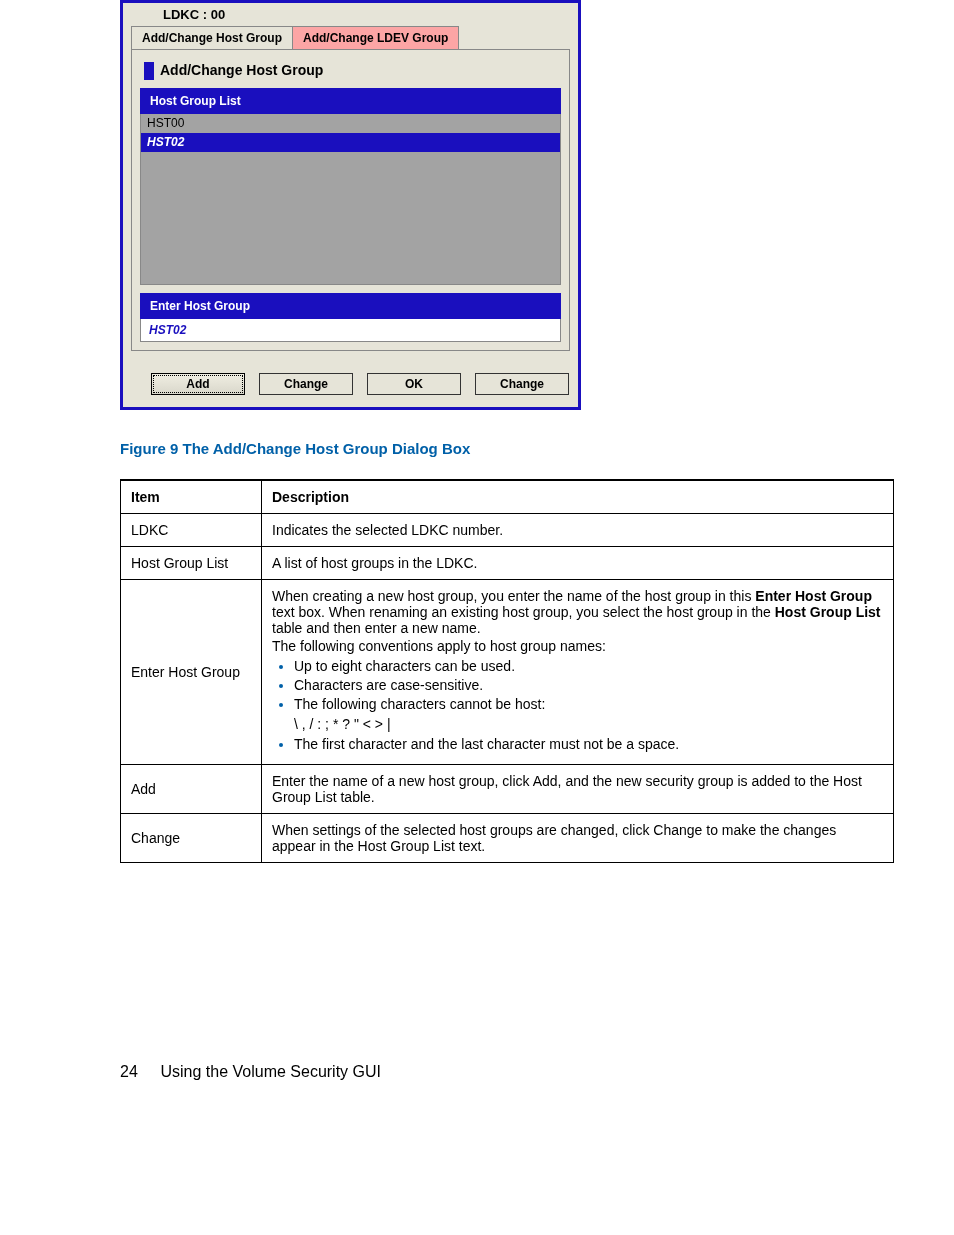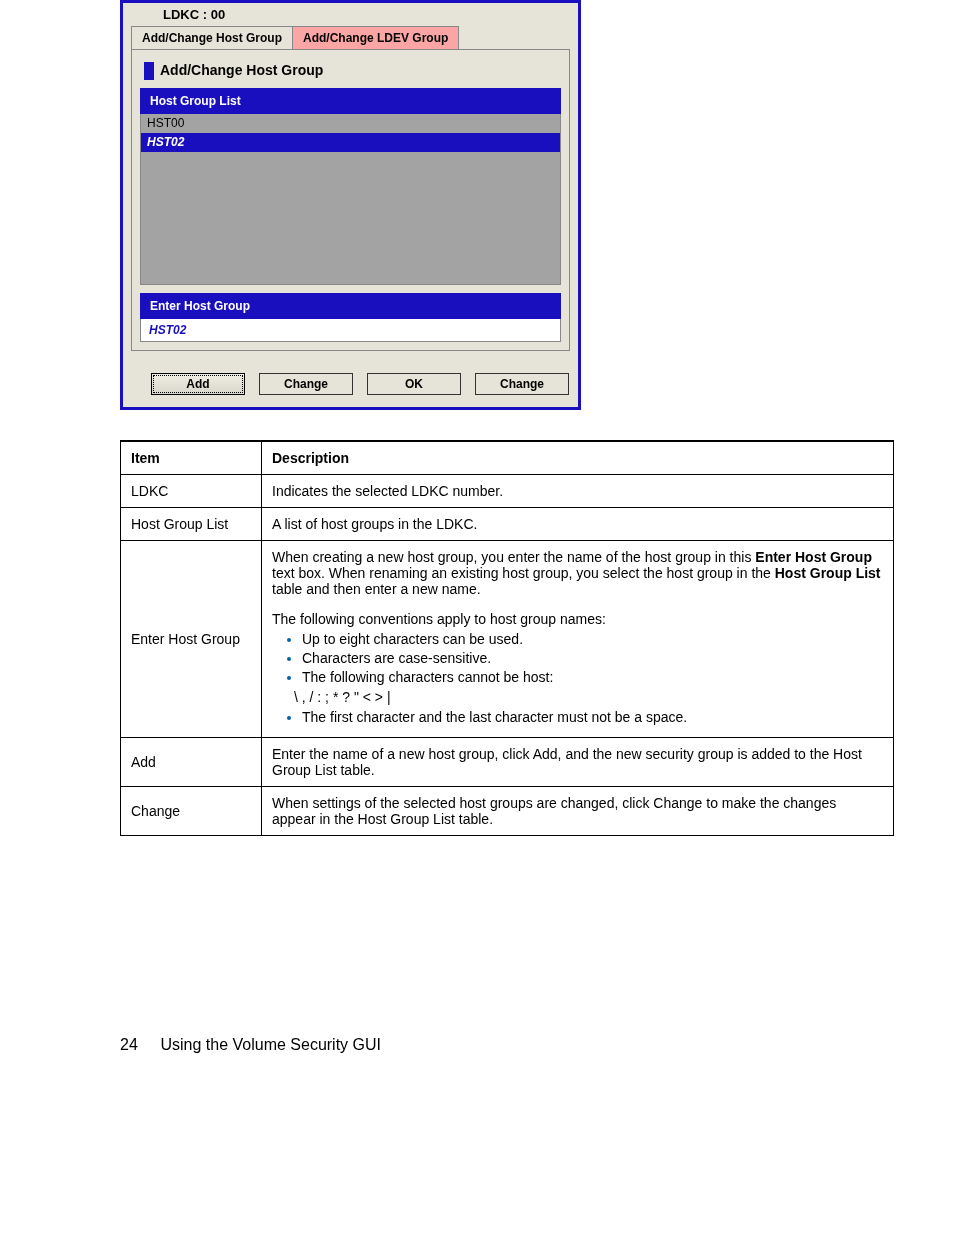--- a/index.html
+++ b/index.html
@@ -146,21 +146,21 @@
   }
   table.desc td.itemcell {
     vertical-align: middle;
     width: 120px;
   }
   table.desc ul {
     margin: 4px 0 4px 0;
     padding-left: 22px;
   }
   table.desc ul li {
-    margin: 3px 8px;
+    margin: 3px 0;
     color: #000;
   }
   table.desc ul li::marker {
     color: #0060a8;
   }
   .charline {
     padding-left: 22px;
     margin: 4px 0;
   }
   .footer {
@@ -201,58 +201,59 @@
     </div>
 
     <div class="btnrow">
       <div class="dlg-btn focus">Add</div>
       <div class="dlg-btn">Change</div>
       <div class="dlg-btn">OK</div>
       <div class="dlg-btn">Change</div>
     </div>
   </div>
 
+  <div class="figcap">Figure 9 The Add/Change Host Group Dialog Box</div>
 
   <table class="desc">
     <tbody>
         <tr>
       <th>Item</th>
       <th>Description</th>
     </tr>
     <tr>
       <td class="itemcell">LDKC</td>
       <td>Indicates the selected LDKC number.</td>
     </tr>
     <tr>
       <td class="itemcell">Host Group List</td>
       <td>A list of host groups in the LDKC.</td>
     </tr>
     <tr>
       <td class="itemcell">Enter Host Group</td>
       <td>
         <span>When creating a new host group, you enter the name of the host group in this </span><b>Enter Host Group</b><span> text box. When renaming an existing host group, you select the host group in the </span><b>Host Group List</b><span> table and then enter a new name.</span>
-        <div style="margin-top:14px">The following conventions apply to host group names:</div>
+        <div style="margin-top:2px">The following conventions apply to host group names:</div>
         <ul>
           <li>Up to eight characters can be used.</li>
           <li>Characters are case-sensitive.</li>
           <li>The following characters cannot be host:</li>
         </ul>
         <div class="charline">\ , / : ; * ? " &lt; &gt; |</div>
         <ul>
           <li>The first character and the last character must not be a space.</li>
         </ul>
       </td>
     </tr>
     <tr>
       <td class="itemcell">Add</td>
       <td>Enter the name of a new host group, click Add, and the new security group is added to the Host Group List table.</td>
     </tr>
     <tr>
       <td class="itemcell">Change</td>
-      <td>When settings of the selected host groups are changed, click Change to make the changes appear in the Host Group List table.</td>
+      <td>When settings of the selected host groups are changed, click Change to make the changes appear in the Host Group List text.</td>
     </tr>
   </tbody>
     </table>
 
   <div class="footer">
     <span class="pnum">24</span>
     <span>Using the Volume Security GUI</span>
   </div>
 
 </div>

